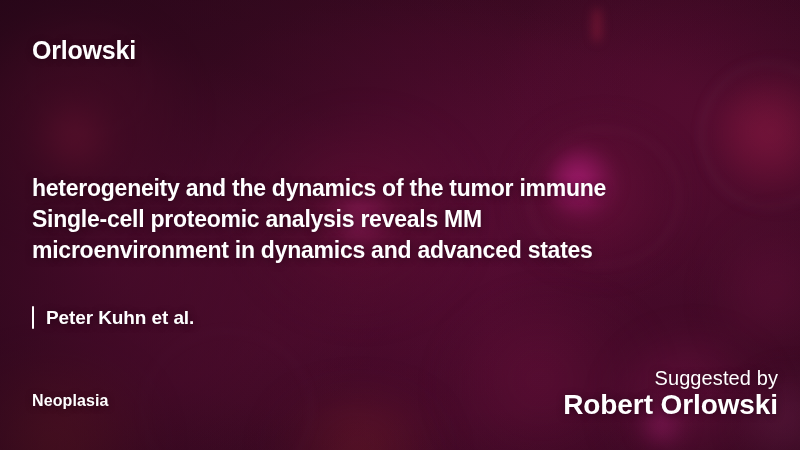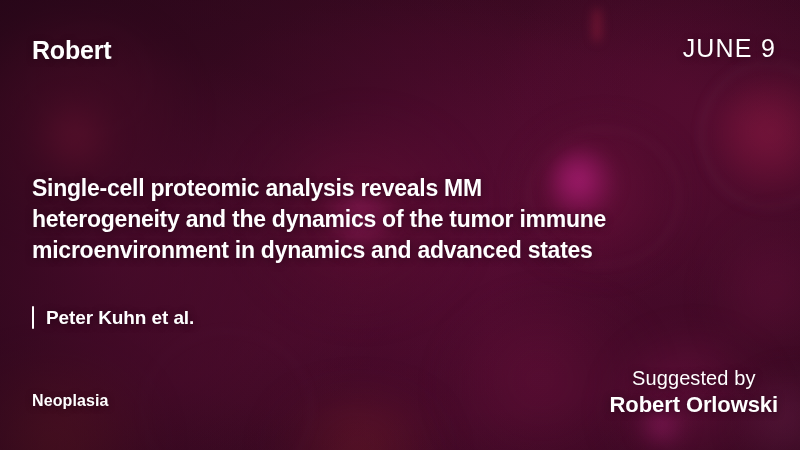--- a/index.html
+++ b/index.html
@@ -249,31 +249,31 @@
     font-size: 16px;
     font-weight: bold;
     letter-spacing: 0.1px;
     text-shadow: 0 1px 6px rgba(30,4,18,0.55);
   }
 
   .suggested {
     position: absolute;
     right: 22px;
     top: 366px;
-    text-align: center;
+    text-align: right;
     text-shadow: 0 1px 7px rgba(30,4,18,0.6);
   }
   .suggested-by {
     font-size: 20px;
     font-weight: normal;
     line-height: 25px;
     letter-spacing: 0.1px;
   }
   .suggested-name {
-    font-size: 22px;
+    font-size: 28px;
     font-weight: bold;
     line-height: 27px;
     letter-spacing: -0.1px;
   }
 </style>
 </head>
 <body>
 
 <div id="card">
 
@@ -303,28 +303,27 @@
   <div class="blob cell-br3"></div>
   <div class="blob cell-br2"></div>
   <div class="blob cell-br2-core"></div>
   <div class="blob cell-br4"></div>
 
   <div class="vignette"></div>
 
   <div class="content">
 
     <div class="masthead">
-      <div>Robert</div>
+      <div>Orlowski</div>
     </div>
 
-    <div class="date">JUNE 9</div>
 
     <div class="paper-title">
+      <div>heterogeneity and the dynamics of the tumor immune</div>
       <div>Single-cell proteomic analysis reveals MM</div>
-      <div>heterogeneity and the dynamics of the tumor immune</div>
       <div>microenvironment in dynamics and advanced states</div>
     </div>
 
     <div class="authors">
       <span class="pipe"></span>
       <span>Peter Kuhn et al.</span>
     </div>
 
     <div class="journal">Neoplasia</div>
 

